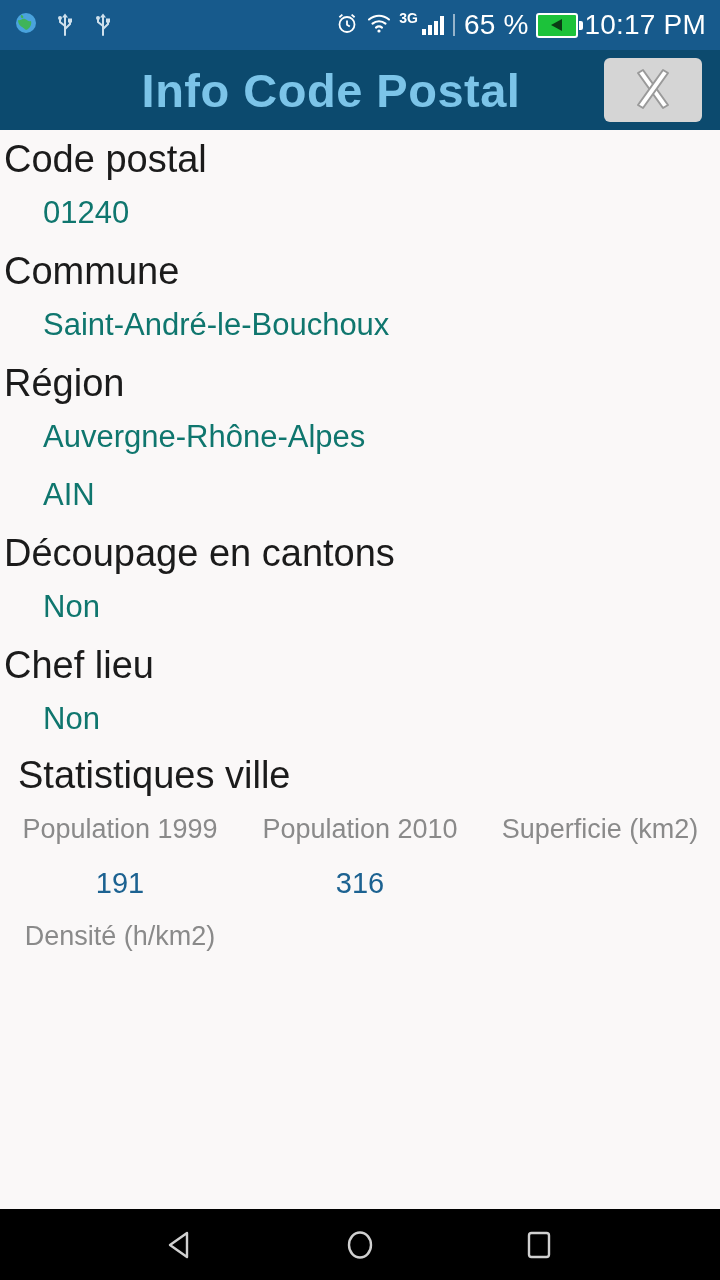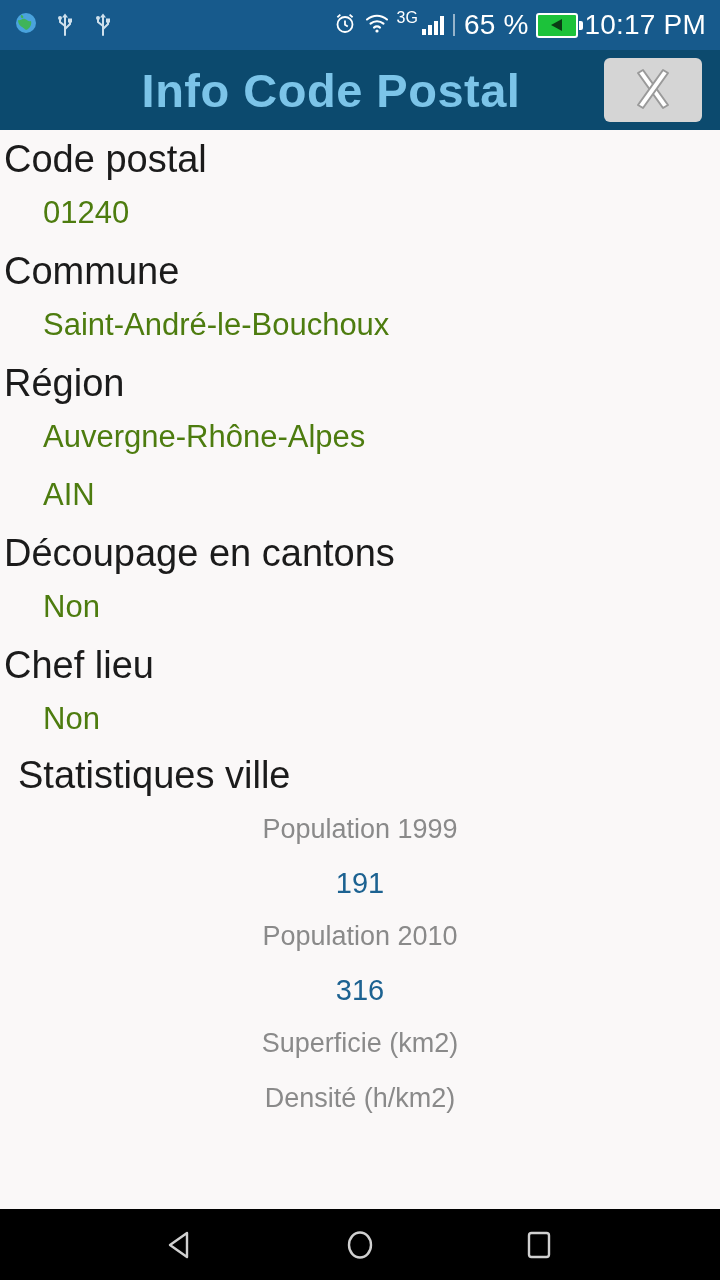--- a/index.html
+++ b/index.html
@@ -38,22 +38,22 @@
   .sb-right { display: flex; align-items: center; gap: 7px; }
   .sb-icon { display: block; }
   .sb-text {
     color: #ffffff;
     font-size: 28px;
     letter-spacing: .2px;
     white-space: nowrap;
   }
   .sb-3g {
     color: #ffffff;
-    font-size: 16px;
-    font-weight: normal;
+    font-size: 14px;
+    font-weight: bold;
     position: relative;
     top: -7px;
     margin-right: -3px;
   }
   .bars { display: flex; align-items: flex-end; gap: 2px; height: 20px; }
   .bars i { display: block; width: 4px; background: #fff; }
   .bars i:nth-child(1) { height: 6px; }
   .bars i:nth-child(2) { height: 10px; }
   .bars i:nth-child(3) { height: 14px; }
   .bars i:nth-child(4) { height: 19px; }
@@ -130,34 +130,34 @@
   .field { padding: 2px; }
   .field-label {
     font-size: 38px;
     color: #1b1b1b;
     line-height: 54px;
     padding-left: 2px;
     white-space: nowrap;
   }
   .field-value {
     font-size: 31px;
-    color: #4d7c0f;
+    color: #0f766e;
     line-height: 54px;
     padding-left: 41px;
     white-space: nowrap;
   }
   .stats-title {
     font-size: 38px;
     color: #1b1b1b;
     line-height: 54px;
     padding-left: 18px;
   }
   .stats-grid {
     display: grid;
-    grid-template-columns: 1fr;
+    grid-template-columns: 1fr 1fr 1fr;
     padding: 0 0 0 0;
   }
   .stat-cell {
     text-align: center;
   }
   .stat-name {
     font-size: 27px;
     color: #8a8a8a;
     line-height: 55px;
     white-space: nowrap;

